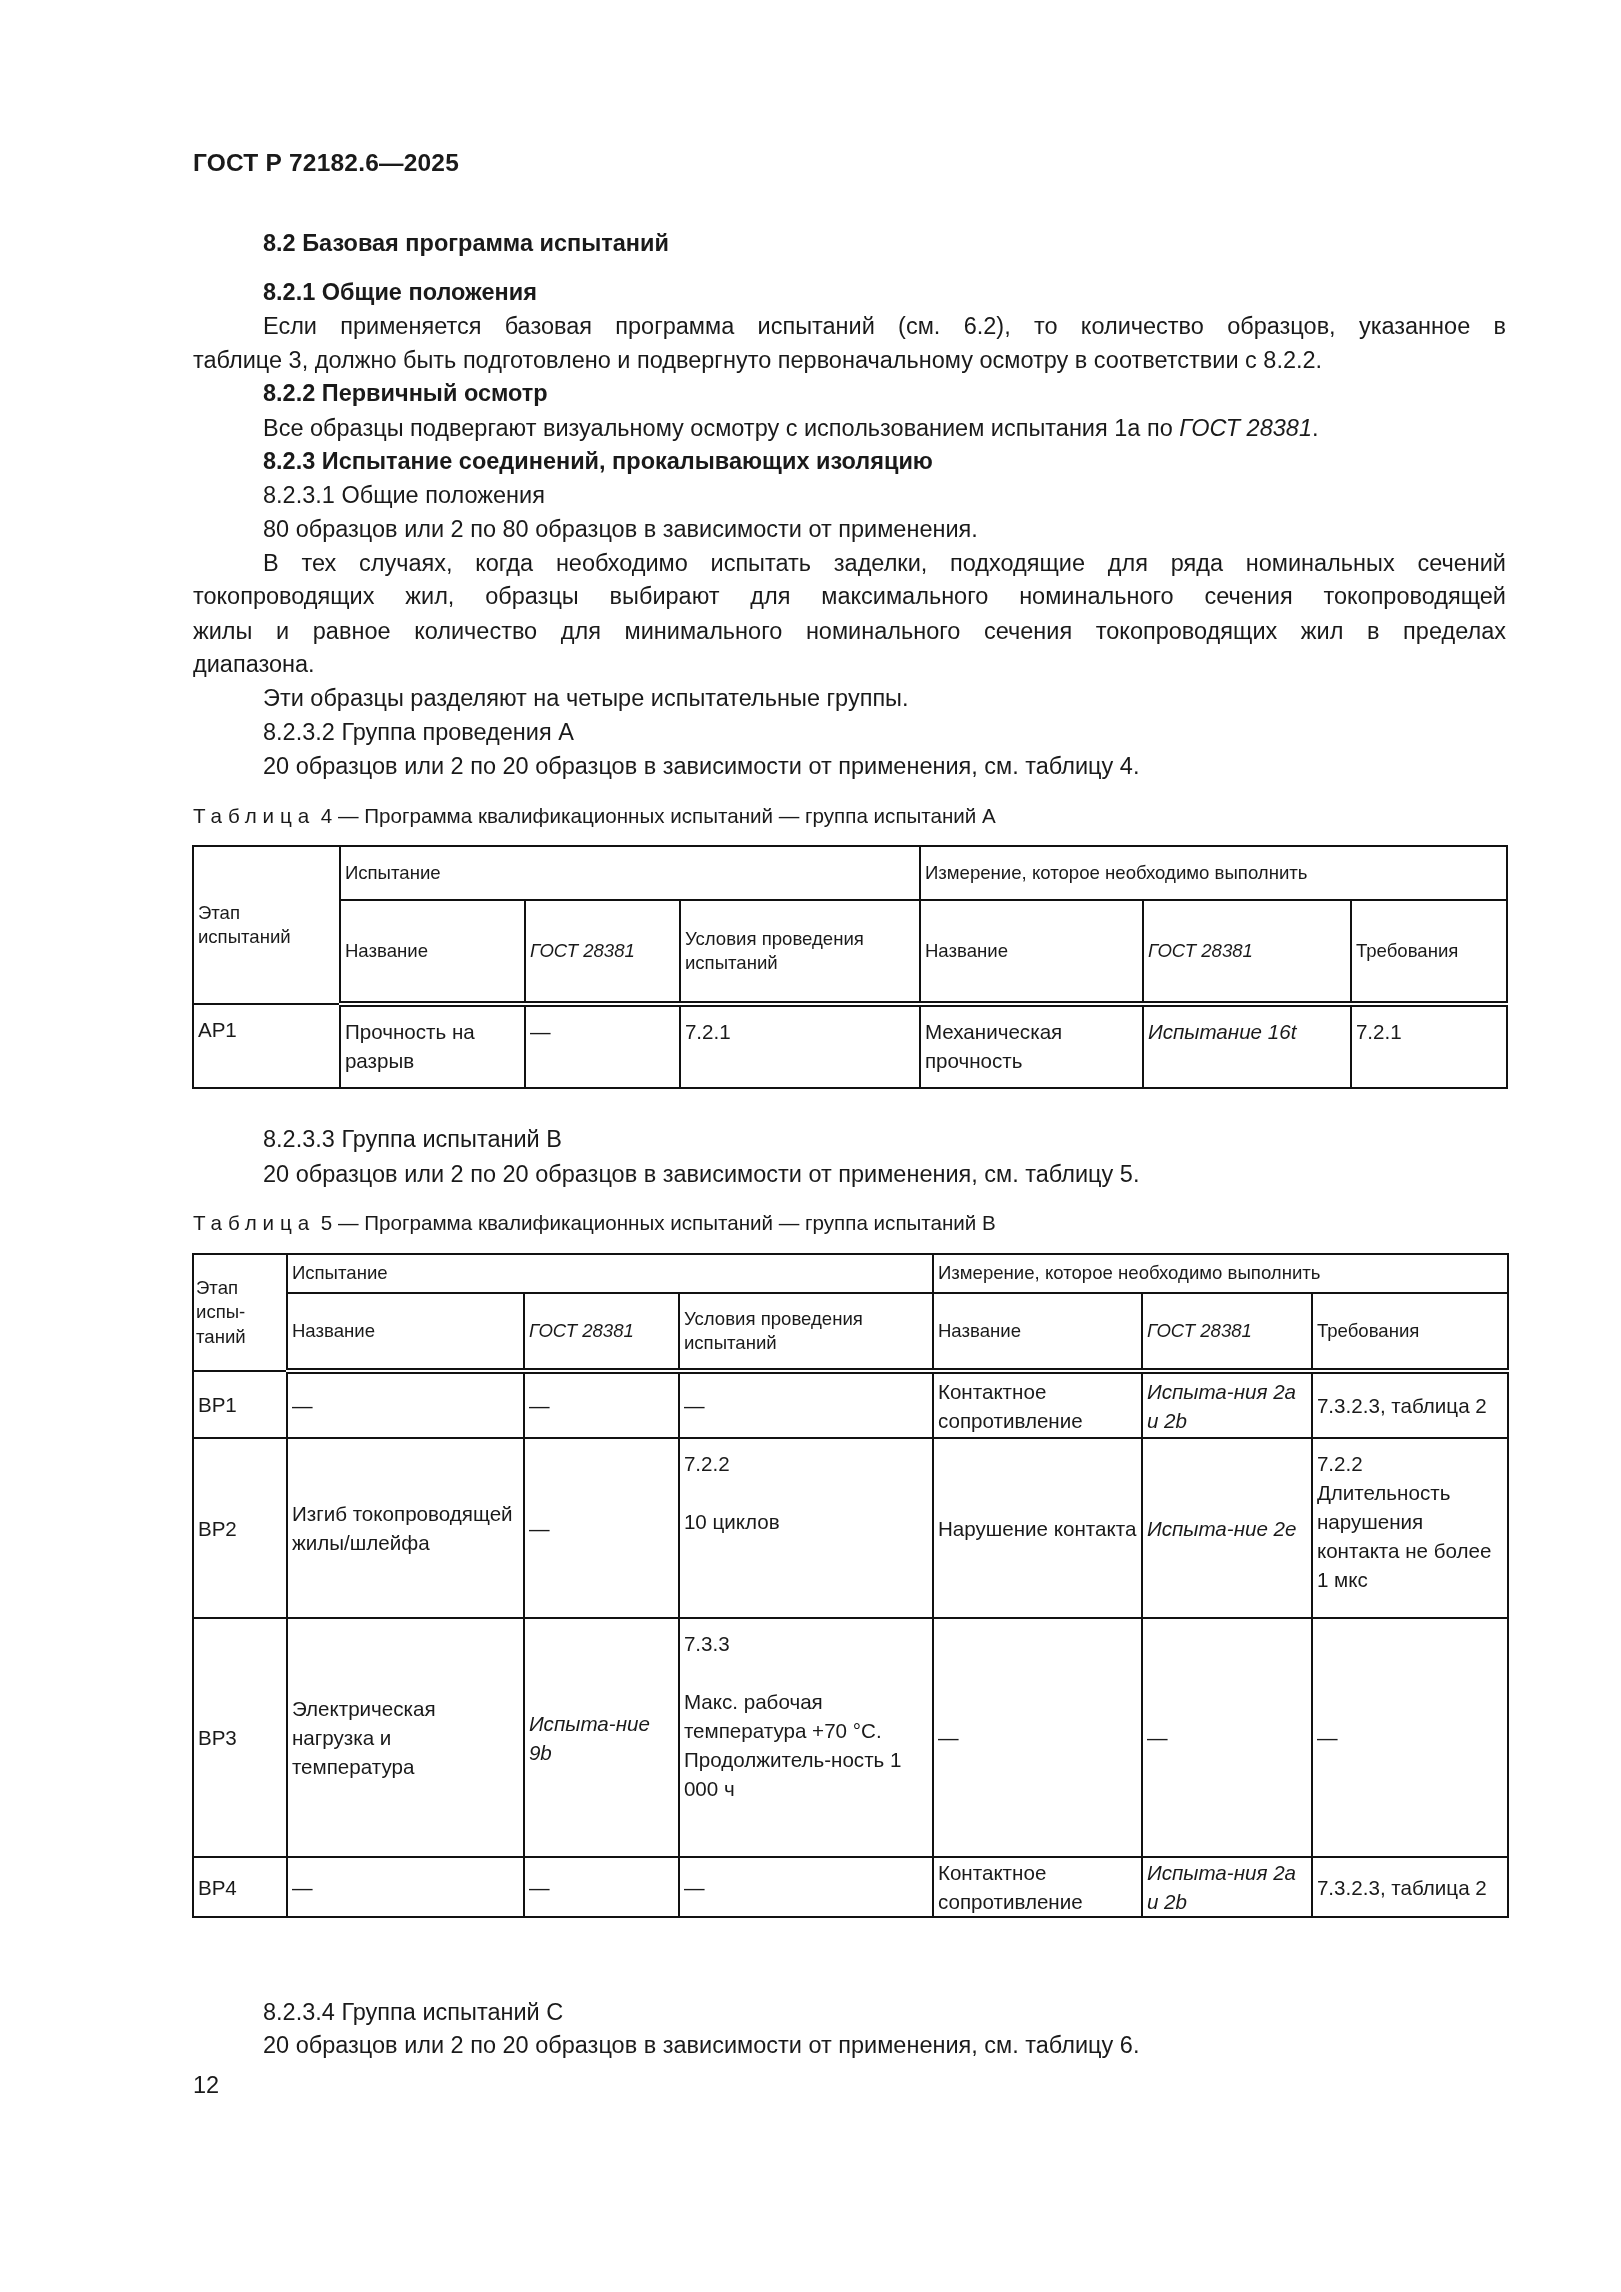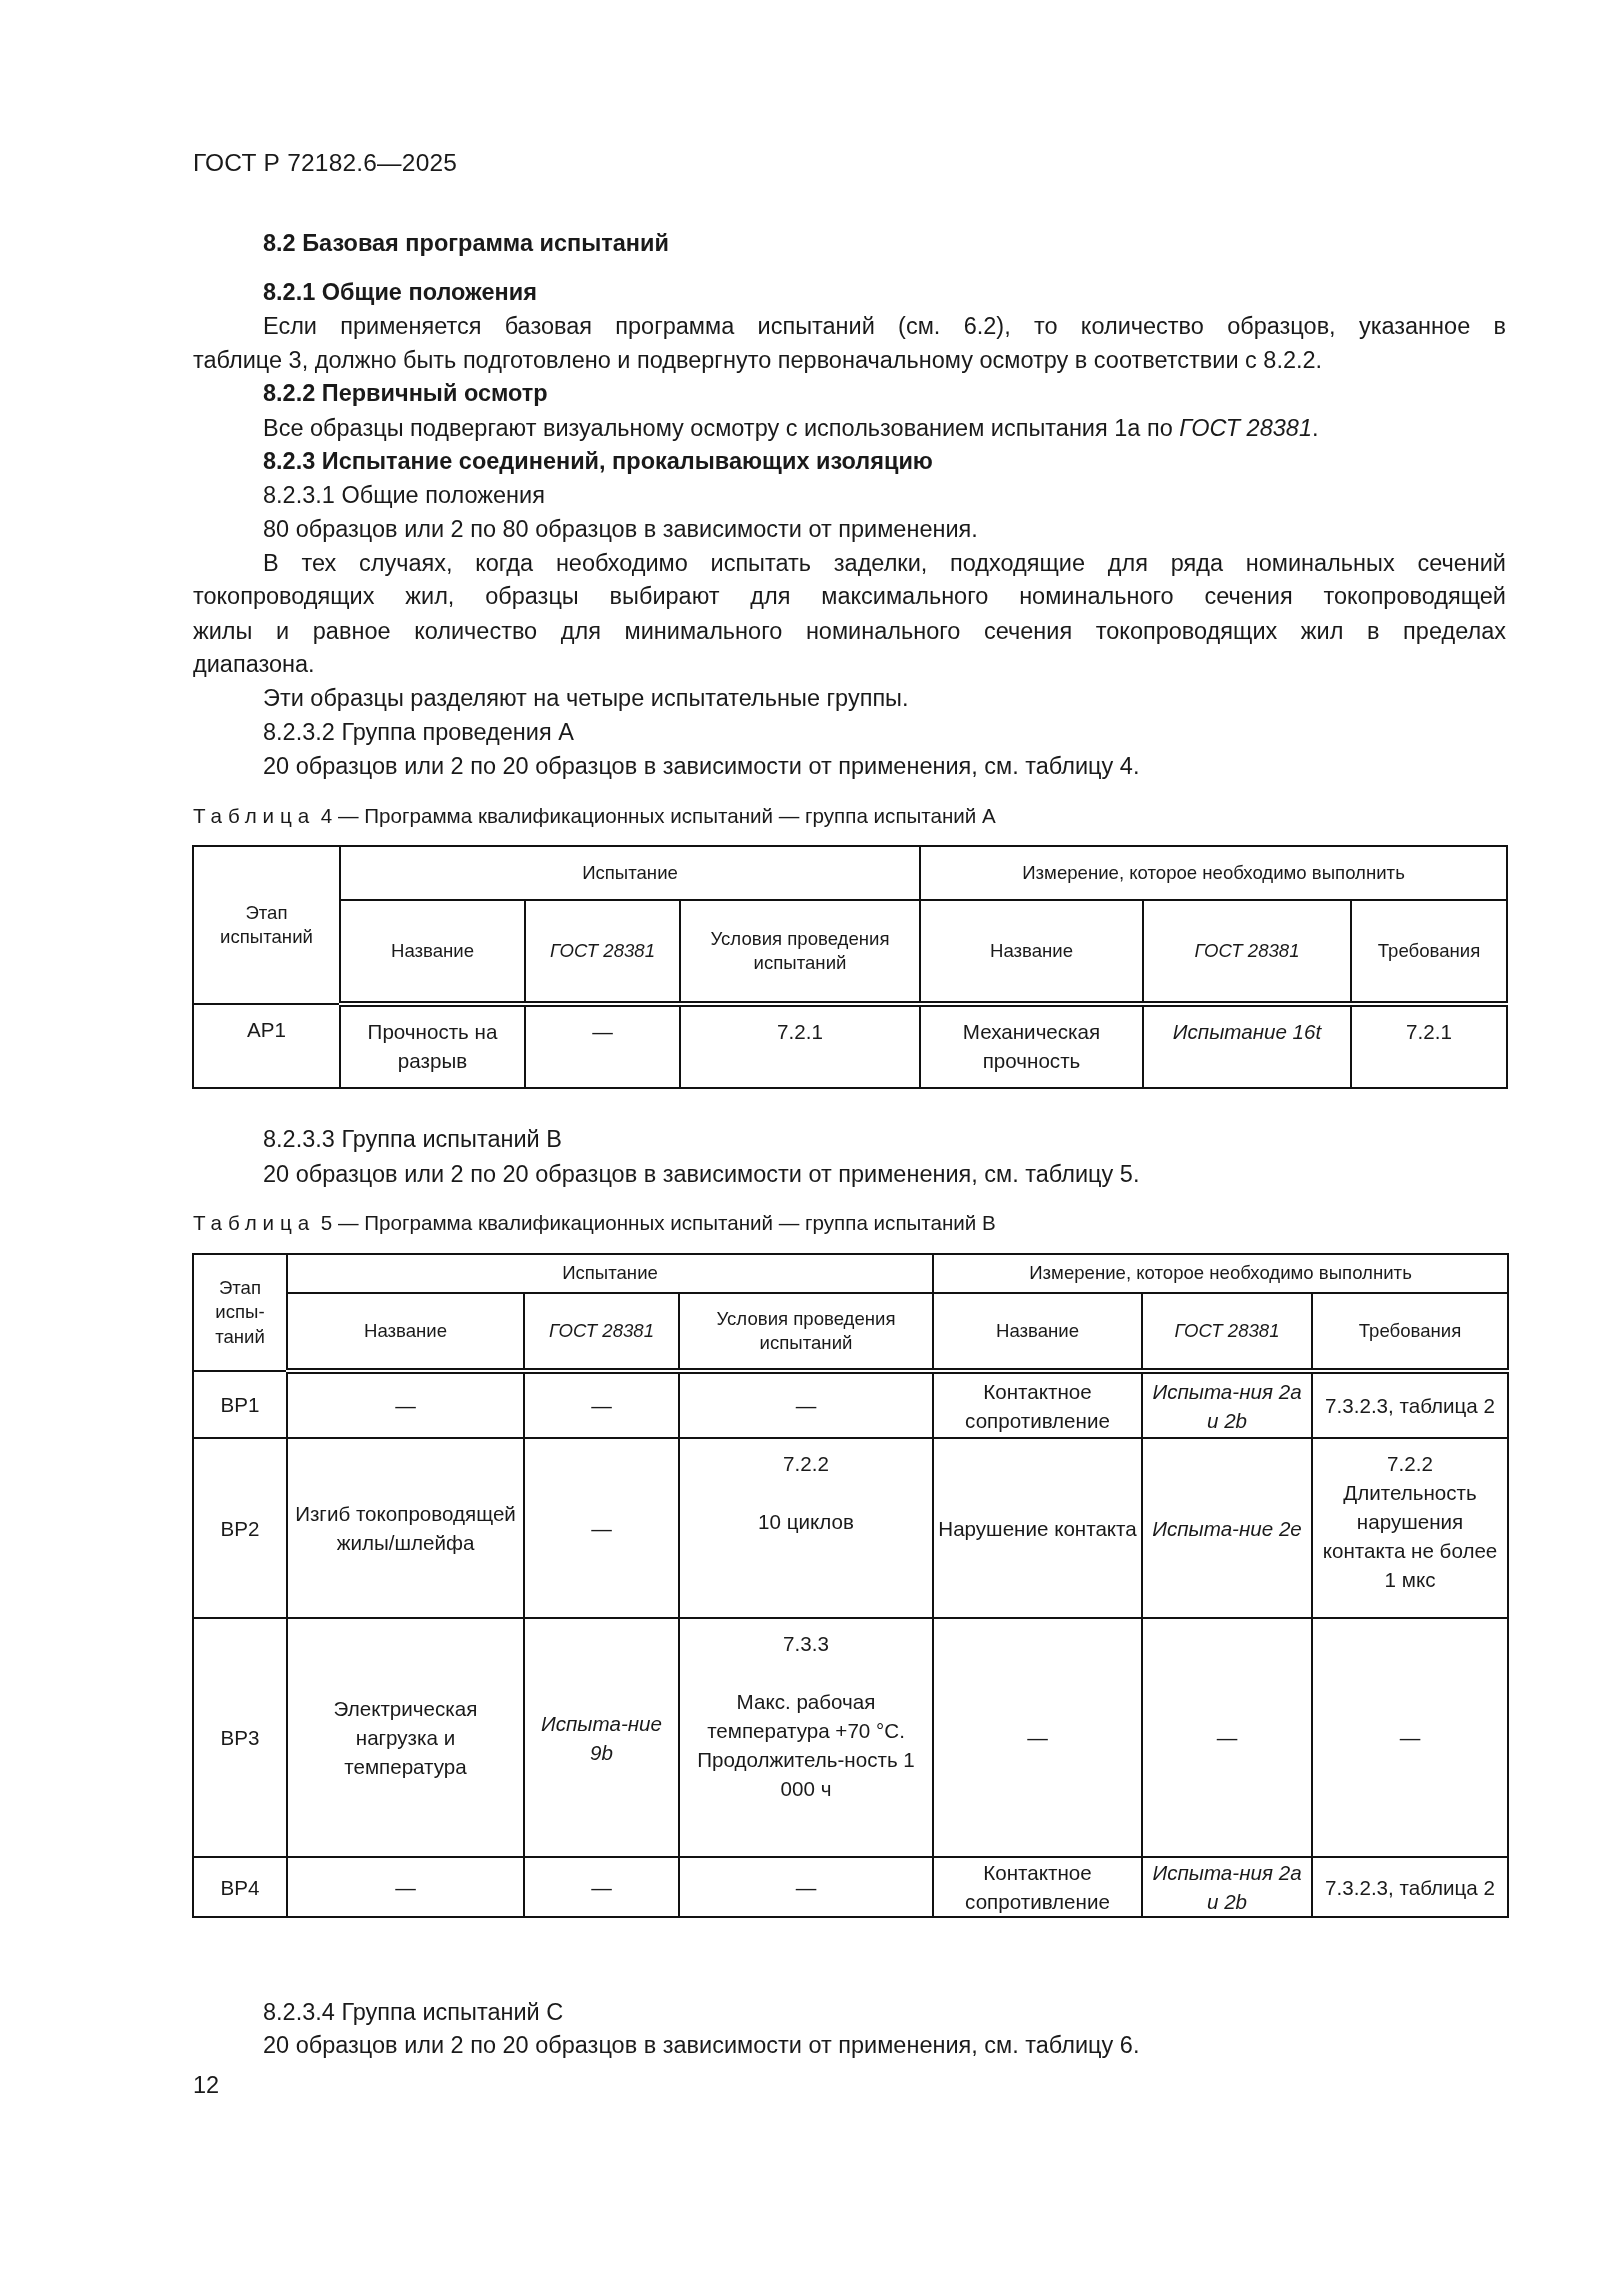--- a/index.html
+++ b/index.html
@@ -1,29 +1,29 @@
 <!DOCTYPE html>
 <html><head>
 <meta charset="utf-8">
 <style>
   html, body { margin: 0; padding: 0; background: #ffffff; }
   body { width: 1621px; height: 2293px; position: relative; overflow: hidden;
          font-family: "Liberation Sans", "DejaVu Sans", sans-serif; color: #1a1a1a; }
   .abs { position: absolute; white-space: nowrap; }
-  .doc-code { left: 193px; top: 149px; font-size: 24.5px; font-weight: normal; letter-spacing: 0.2px; }
+  .doc-code { left: 193px; top: 149px; font-size: 24.5px; font-weight: bold; letter-spacing: 0.2px; }
   .line { position: absolute; left: 193px; width: 1313px; font-size: 23.5px; line-height: 34px; white-space: nowrap; }
   .ind { padding-left: 70px; box-sizing: border-box; }
   .bold { font-weight: bold; }
   .just { text-align: justify; text-align-last: justify; white-space: normal; }
   i { font-style: italic; }
   .caption { position: absolute; left: 193px; font-size: 20.6px; white-space: nowrap; }
   .caption .sp { letter-spacing: 5.9px; }
   table.gt { position: absolute; border-collapse: collapse; table-layout: fixed;
              font-size: 20.6px; line-height: 29px; color: #1a1a1a; }
-  table.gt td { border: 2.9px solid #111; text-align: center; vertical-align: middle; padding: 0 3.9px; }
+  table.gt td { border: 2.9px solid #111; text-align: left; vertical-align: middle; padding: 0 3.9px; }
   table.gt td.top { vertical-align: top; padding-top: 9.8px; }
   table.gt td.hsm { font-size: 18.6px; line-height: 24.5px; }
   table.gt tr.hdr-last td { border-bottom: 6.9px double #111; }
   .page-num { left: 193px; top: 2072px; font-size: 23.5px; }
 </style>
 </head>
 <body>
 
 <div class="abs doc-code">ГОСТ Р 72182.6—2025</div>
 

